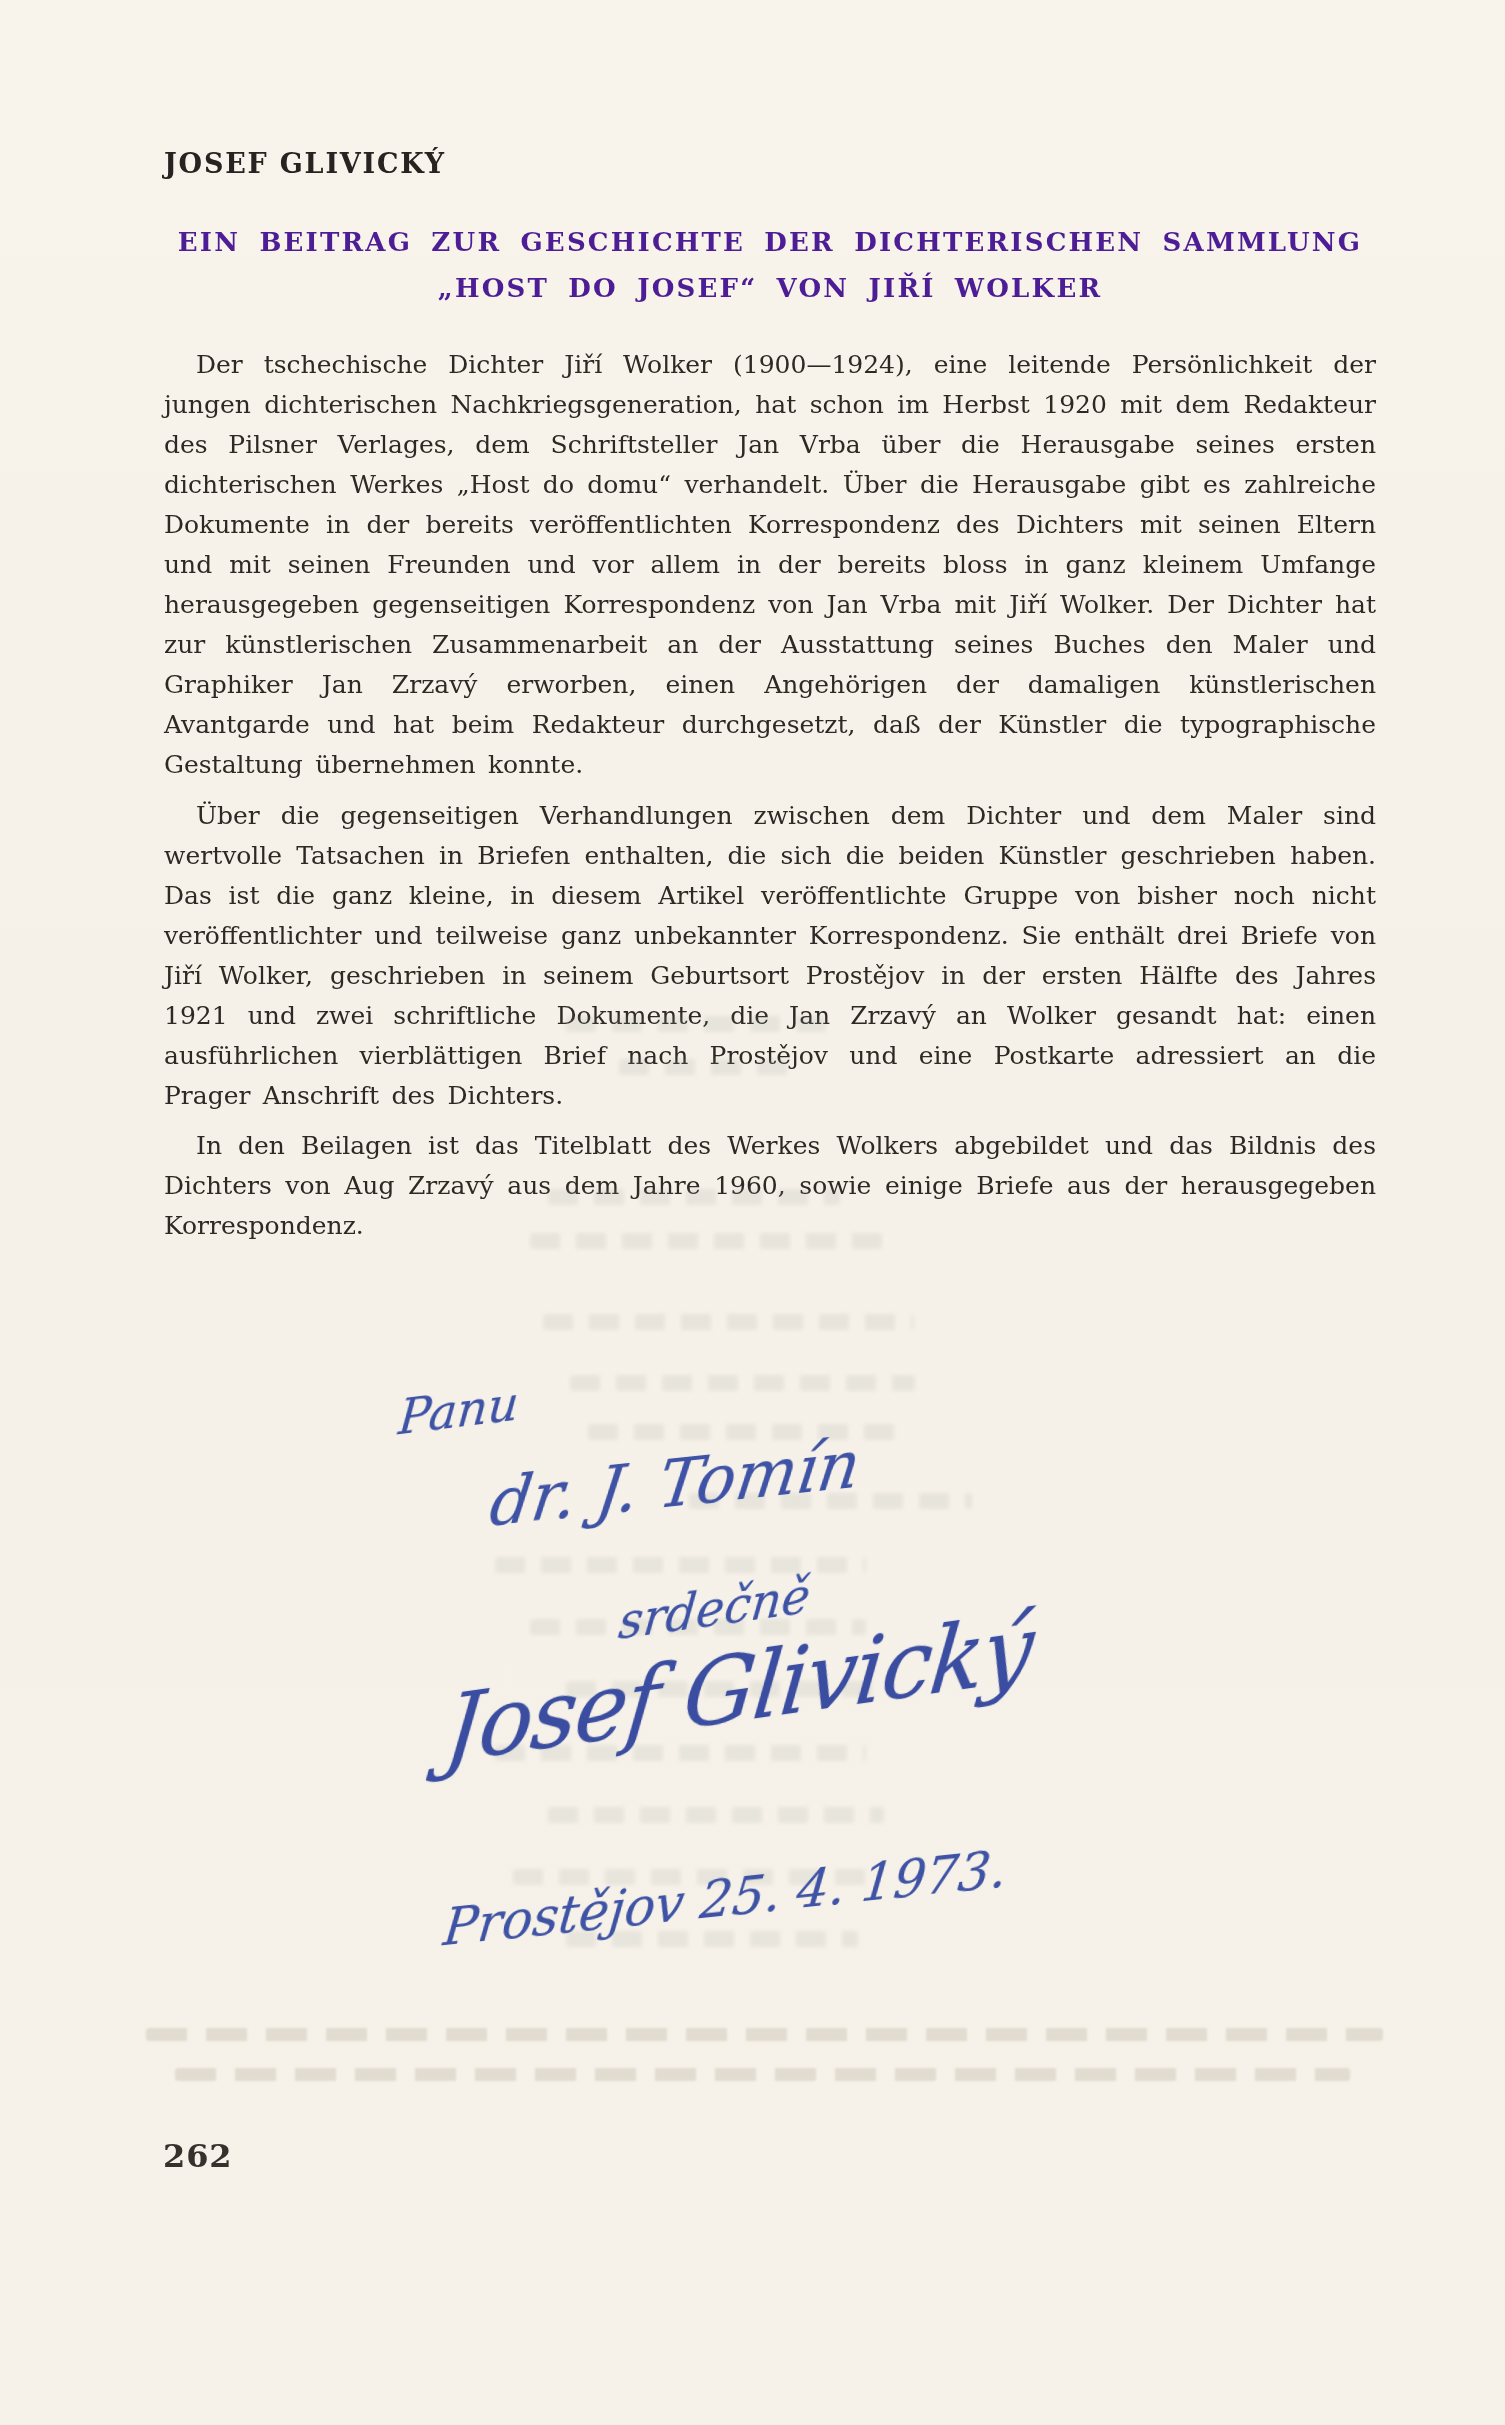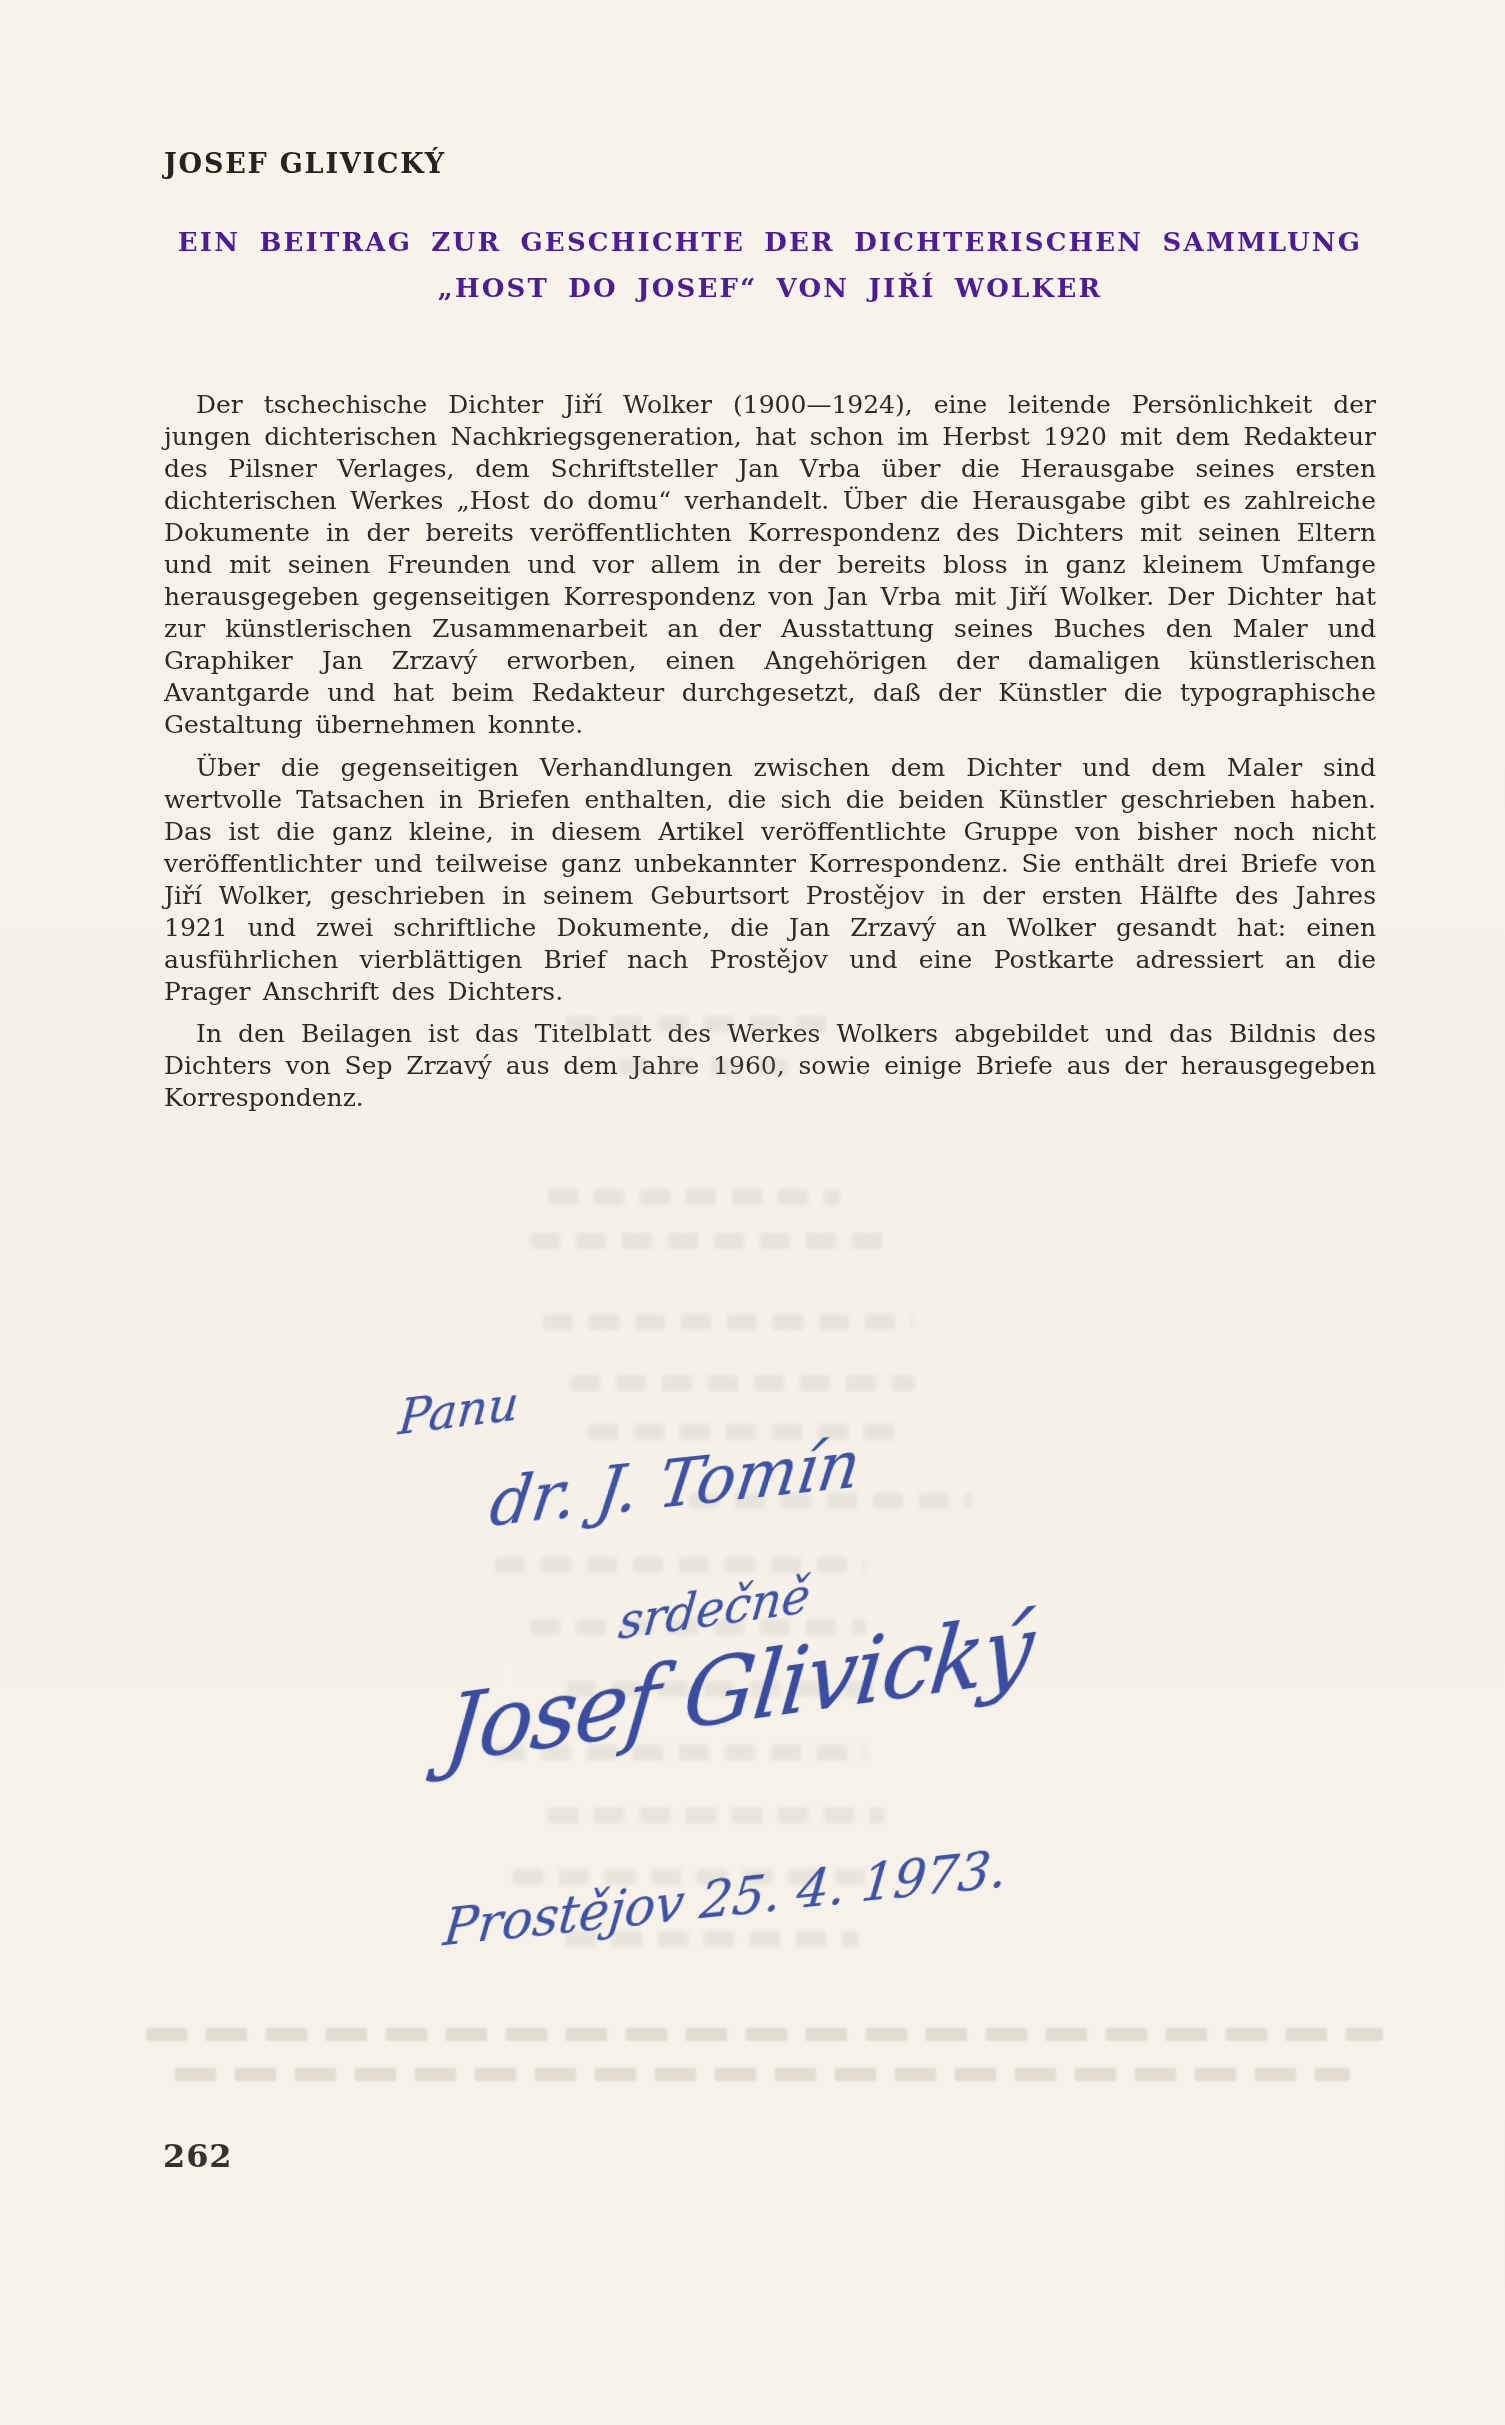--- a/index.html
+++ b/index.html
@@ -42,25 +42,24 @@
     word-spacing: 8px;
     line-height: 46px;
     color: #4c1d95;
   }
   .body-text {
     position: absolute;
     left: 164px;
     top: 345px;
     width: 1212px;
     font-size: 25px;
-    line-height: 32px;
+    line-height: 40px;
     text-align: justify;
     word-spacing: 4.4px;
     color: #2d2925;
-    margin-top: 44px;
   }
   .body-text p {
     margin: 0 0 10.6px 0;
     text-indent: 32px;
   }
   .page-number {
     position: absolute;
     left: 163px;
     top: 2137px;
     font-size: 32px;
@@ -140,21 +139,21 @@
   <div class="author">JOSEF GLIVICKÝ</div>
 
   <div class="title-block">
     <div>EIN BEITRAG ZUR GESCHICHTE DER DICHTERISCHEN SAMMLUNG</div>
     <div>„HOST DO JOSEF“ VON JIŘÍ WOLKER</div>
   </div>
 
   <div class="body-text">
     <p>Der tschechische Dichter Jiří Wolker (1900—1924), eine leitende Persönlichkeit der jungen dichterischen Nachkriegsgeneration, hat schon im Herbst 1920 mit dem Redakteur des Pilsner Verlages, dem Schriftsteller Jan Vrba über die Herausgabe seines ersten dichterischen Werkes „Host do domu“ verhandelt. Über die Herausgabe gibt es zahlreiche Dokumente in der bereits veröffentlichten Korrespondenz des Dichters mit seinen Eltern und mit seinen Freunden und vor allem in der bereits bloss in ganz kleinem Umfange herausgegeben gegenseitigen Korrespondenz von Jan Vrba mit Jiří Wolker. Der Dichter hat zur künstlerischen Zusammenarbeit an der Ausstattung seines Buches den Maler und Graphiker Jan Zrzavý erworben, einen Angehörigen der damaligen künstlerischen Avantgarde und hat beim Redakteur durchgesetzt, daß der Künstler die typographische Gestaltung übernehmen konnte.</p>
     <p>Über die gegenseitigen Verhandlungen zwischen dem Dichter und dem Maler sind wertvolle Tatsachen in Briefen enthalten, die sich die beiden Künstler geschrieben haben. Das ist die ganz kleine, in diesem Artikel veröffentlichte Gruppe von bisher noch nicht veröffentlichter und teilweise ganz unbekannter Korrespondenz. Sie enthält drei Briefe von Jiří Wolker, geschrieben in seinem Geburtsort Prostějov in der ersten Hälfte des Jahres 1921 und zwei schriftliche Dokumente, die Jan Zrzavý an Wolker gesandt hat: einen ausführlichen vierblättigen Brief nach Prostějov und eine Postkarte adressiert an die Prager Anschrift des Dichters.</p>
-    <p>In den Beilagen ist das Titelblatt des Werkes Wolkers abgebildet und das Bildnis des Dichters von Sep Zrzavý aus dem Jahre 1960, sowie einige Briefe aus der herausgegeben Korrespondenz.</p>
+    <p>In den Beilagen ist das Titelblatt des Werkes Wolkers abgebildet und das Bildnis des Dichters von Aug Zrzavý aus dem Jahre 1960, sowie einige Briefe aus der herausgegeben Korrespondenz.</p>
   </div>
 
   <div class="bleed" style="left:566px; top:1016px; width:265px;"></div>
   <div class="bleed" style="left:619px; top:1059px; width:177px;"></div>
   <div class="bleed" style="left:548px; top:1189px; width:292px;"></div>
   <div class="bleed" style="left:530px; top:1233px; width:353px;"></div>
   <div class="bleed" style="left:543px; top:1314px; width:371px;"></div>
   <div class="bleed" style="left:570px; top:1375px; width:345px;"></div>
   <div class="bleed" style="left:588px; top:1424px; width:318px;"></div>
   <div class="bleed" style="left:689px; top:1493px; width:283px;"></div>

